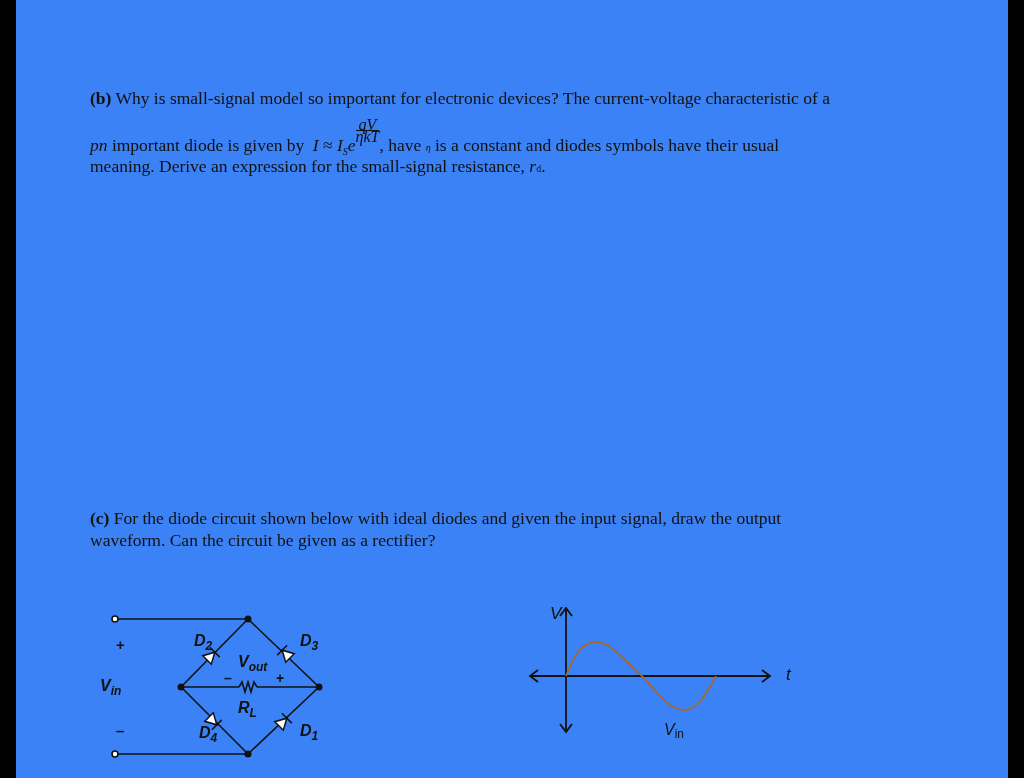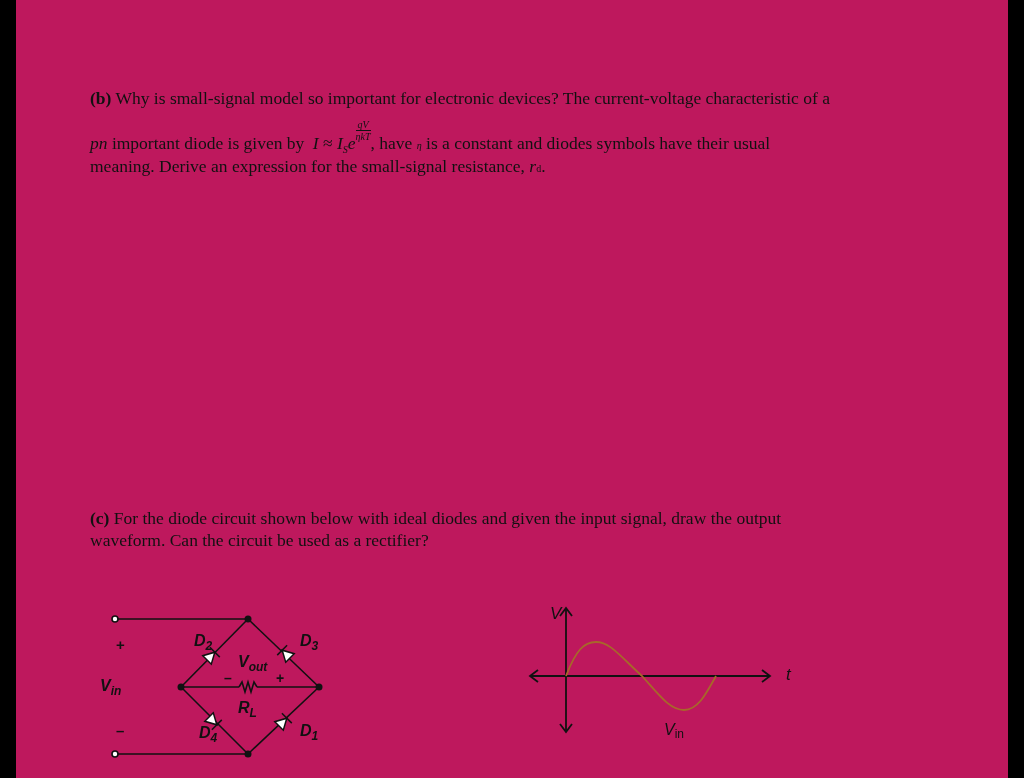--- a/index.html
+++ b/index.html
@@ -1,17 +1,17 @@
 <!DOCTYPE html>
 <html><head>
 <meta charset="utf-8">
 <style>
   html,body{margin:0;padding:0;}
   body{width:1024px;height:778px;background:#000;position:relative;overflow:hidden;}
-  .page{position:absolute;left:16px;top:0;width:992px;height:778px;background:#be185d;}
+  .page{position:absolute;left:16px;top:0;width:992px;height:778px;background:#3b82f6;}
   .txt{position:absolute;font-family:"Liberation Serif","DejaVu Serif",serif;font-size:17.5px;color:#111;line-height:20px;white-space:nowrap;}
   .bold{font-weight:bold;}
   .it{font-style:italic;}
   .small{font-size:10px;}
   svg text{font-family:"Liberation Sans","DejaVu Sans",sans-serif;}
 </style>
 </head>
 <body>
 
 <div class="page">
@@ -20,40 +20,40 @@
     <span class="bold">(b)</span>
     <span>Why is small-signal model so important for electronic devices? The current-voltage characteristic of a</span>
   </div>
 
   <div class="txt" style="left:74px;top:128px;">
     <span class="it">pn</span>
     <span>important diode is given by</span>
     <span style="position:relative;display:inline-block;margin-left:4px;">
       <span class="it">I</span>
       <span>≈</span>
-      <span class="it">I</span><span class="it small" style="position:relative;top:4px;">S</span><span class="it">e</span><span style="position:relative;display:inline-block;top:-9px;font-size:10px;text-align:center;line-height:11px;">
+      <span class="it">I</span><span class="it small" style="position:relative;top:4px;">S</span><span class="it">e</span><span style="position:relative;display:inline-block;top:-9px;font-size:16px;text-align:center;line-height:11px;">
         <span class="it" style="display:block;border-bottom:1px solid #111;">qV</span>
         <span class="it" style="display:block;font-style:italic;">ηkT</span>
       </span>
     </span><span>, have</span>
     <span class="it small">η</span>
     <span>is a constant and diodes symbols have their usual</span>
   </div>
 
   <div class="txt" style="left:74px;top:508px;">
     <span class="bold">(c)</span>
     <span>For the diode circuit shown below with ideal diodes and given the input signal, draw the output</span>
   </div>
 
   <div class="txt" style="left:74px;top:156px;">
     <span>meaning. Derive an expression for the small-signal resistance,</span>
     <span class="it">r</span><span class="small">d</span><span>.</span>
   </div>
   <div class="txt" style="left:74px;top:530px;">
-    <span>waveform. Can the circuit be used as a rectifier?</span>
+    <span>waveform. Can the circuit be given as a rectifier?</span>
   </div>
 
   <svg style="position:absolute;left:70px;top:606px;" width="270" height="160" viewBox="0 0 270 160">
     <g stroke="#111" stroke-width="1.6" fill="none">
 
       <circle cx="29" cy="13" r="3" fill="#fff"></circle>
       <line x1="32" y1="13" x2="162" y2="13"></line>
       <circle cx="29" cy="148" r="3" fill="#fff"></circle>
       <line x1="32" y1="148" x2="162" y2="148"></line>
 

